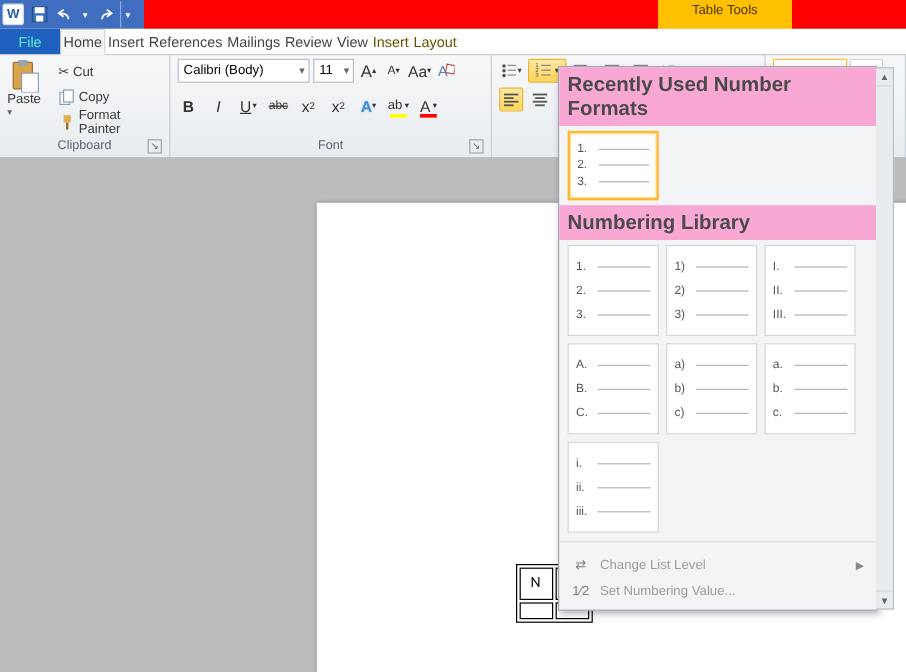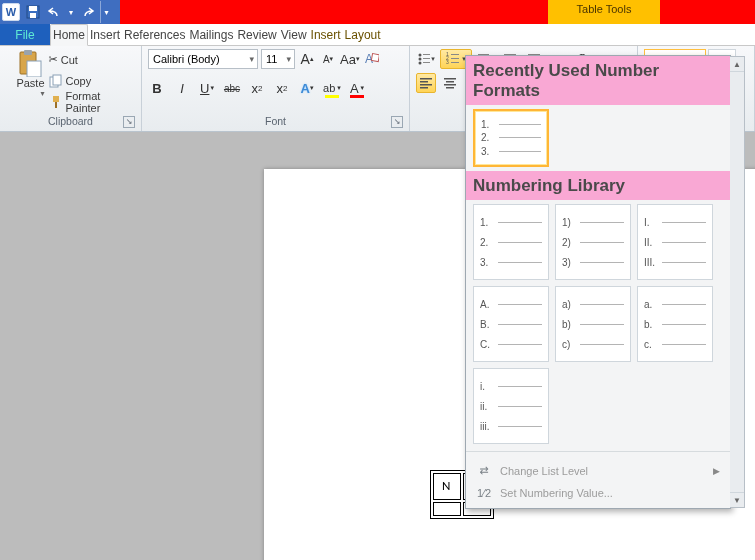--- a/index.html
+++ b/index.html
@@ -19,21 +19,21 @@
   .tab.active { border:1px solid #c8c8c8; border-bottom:1px solid #f5f6f7; background:#f5f6f7; border-radius:2px 2px 0 0; margin-bottom:-1px; }
   .tab.context { color:#6a5100; }
   
   
   .ribbon { height: 86px; background: linear-gradient(#f7f8fa,#e8ecef); display:flex; border-bottom:1px solid #b9c4ce; position:relative;}
   .group { border-right:1px solid #c8d0d8; display:flex; flex-direction:column; padding: 3px 6px 0 6px;}
   .group-body { flex:1; display:flex; align-items:flex-start;}
   .group-label { height:16px; font-size:10.5px; color:#5a6470; text-align:center; position:relative;}
   .group-label .launcher { position:absolute; right:0; top:1px; width:12px;height:12px;border:1px solid #9aa7b3;font-size:8px;line-height:10px;color:#5a6470;}
   
-  .big-btn { display:flex; flex-direction:column; align-items:flex-end; width:40px; }
+  .big-btn { display:flex; flex-direction:column; align-items:flex-start; width:40px; }
   .big-btn .ic { width:30px;height:28px; display:flex;align-items:center;justify-content:center;}
   .big-btn .lbl { font-size:11px; color:#3a3a3a; text-align:center;}
   .small-row { display:flex; align-items:center; gap:3px; font-size:11px; color:#3a3a3a; height:21px;}
   
   .clip-icons { display:flex; flex-direction:column; gap:0px; padding-left:4px;}
   
   .font-select { height:20px; border:1px solid #b7bfc7; background:#fff; font-size:11px; padding:1px 18px 1px 4px; position:relative; display:flex; align-items:center;}
   .font-select::after{content:"▾"; position:absolute; right:3px; font-size:9px; color:#666;}
   .font-row { display:flex; gap:3px; align-items:center; margin-bottom:3px;}
   .font-row2 { display:flex; gap:7px; align-items:center; margin-top:6px;}

